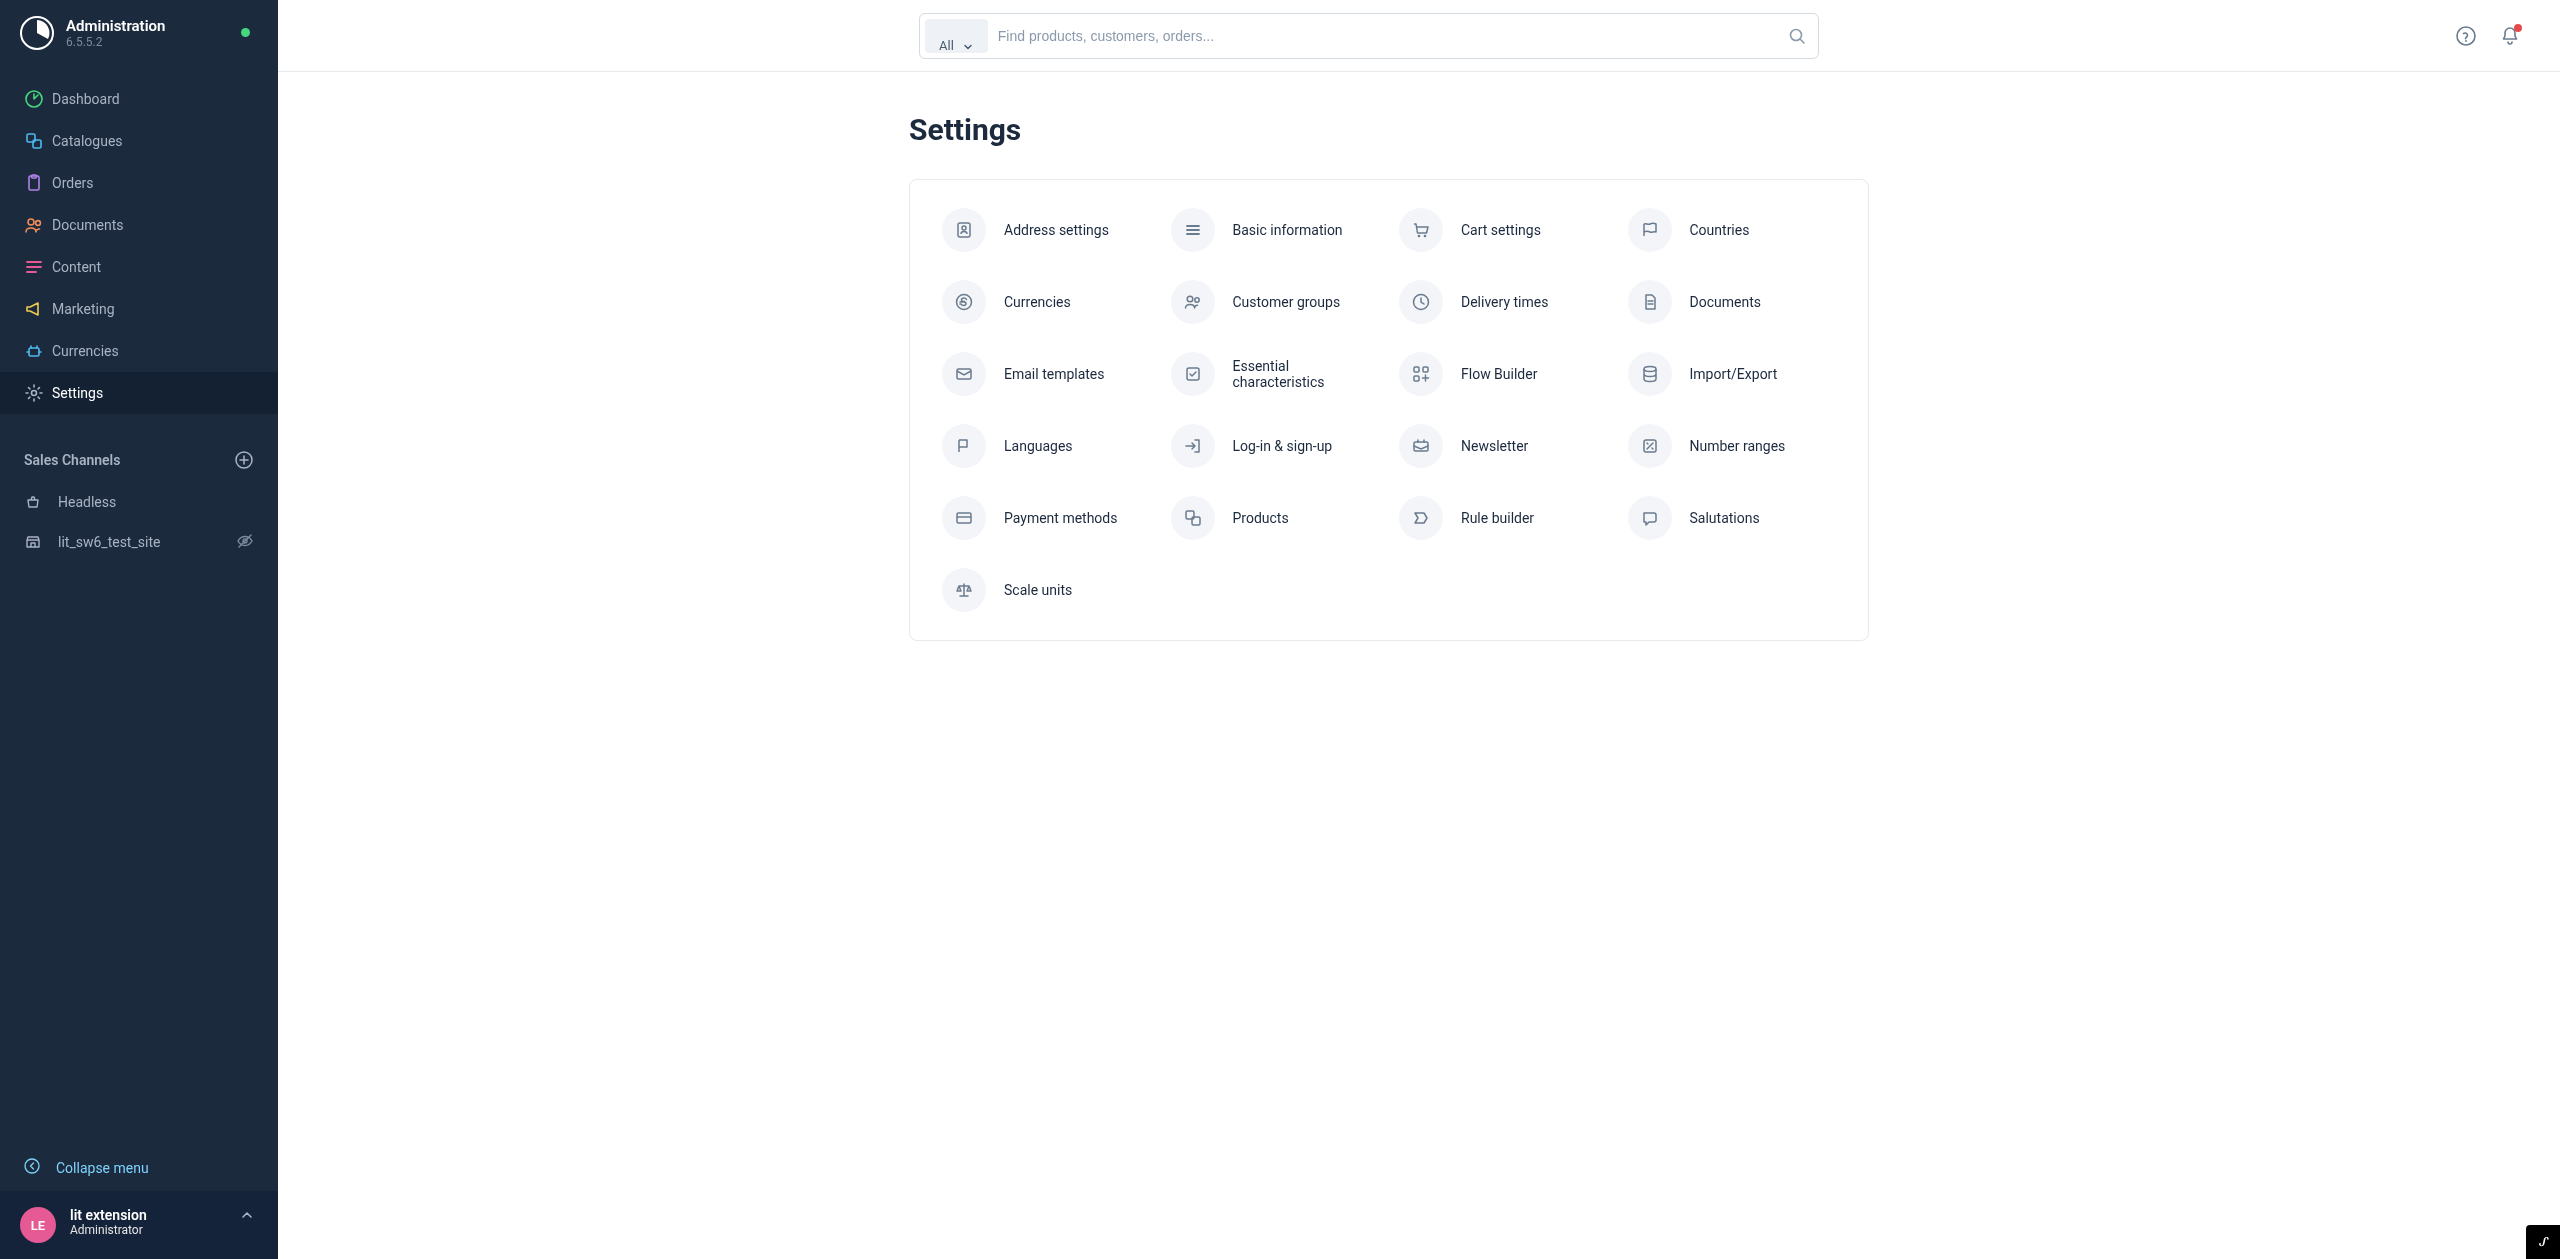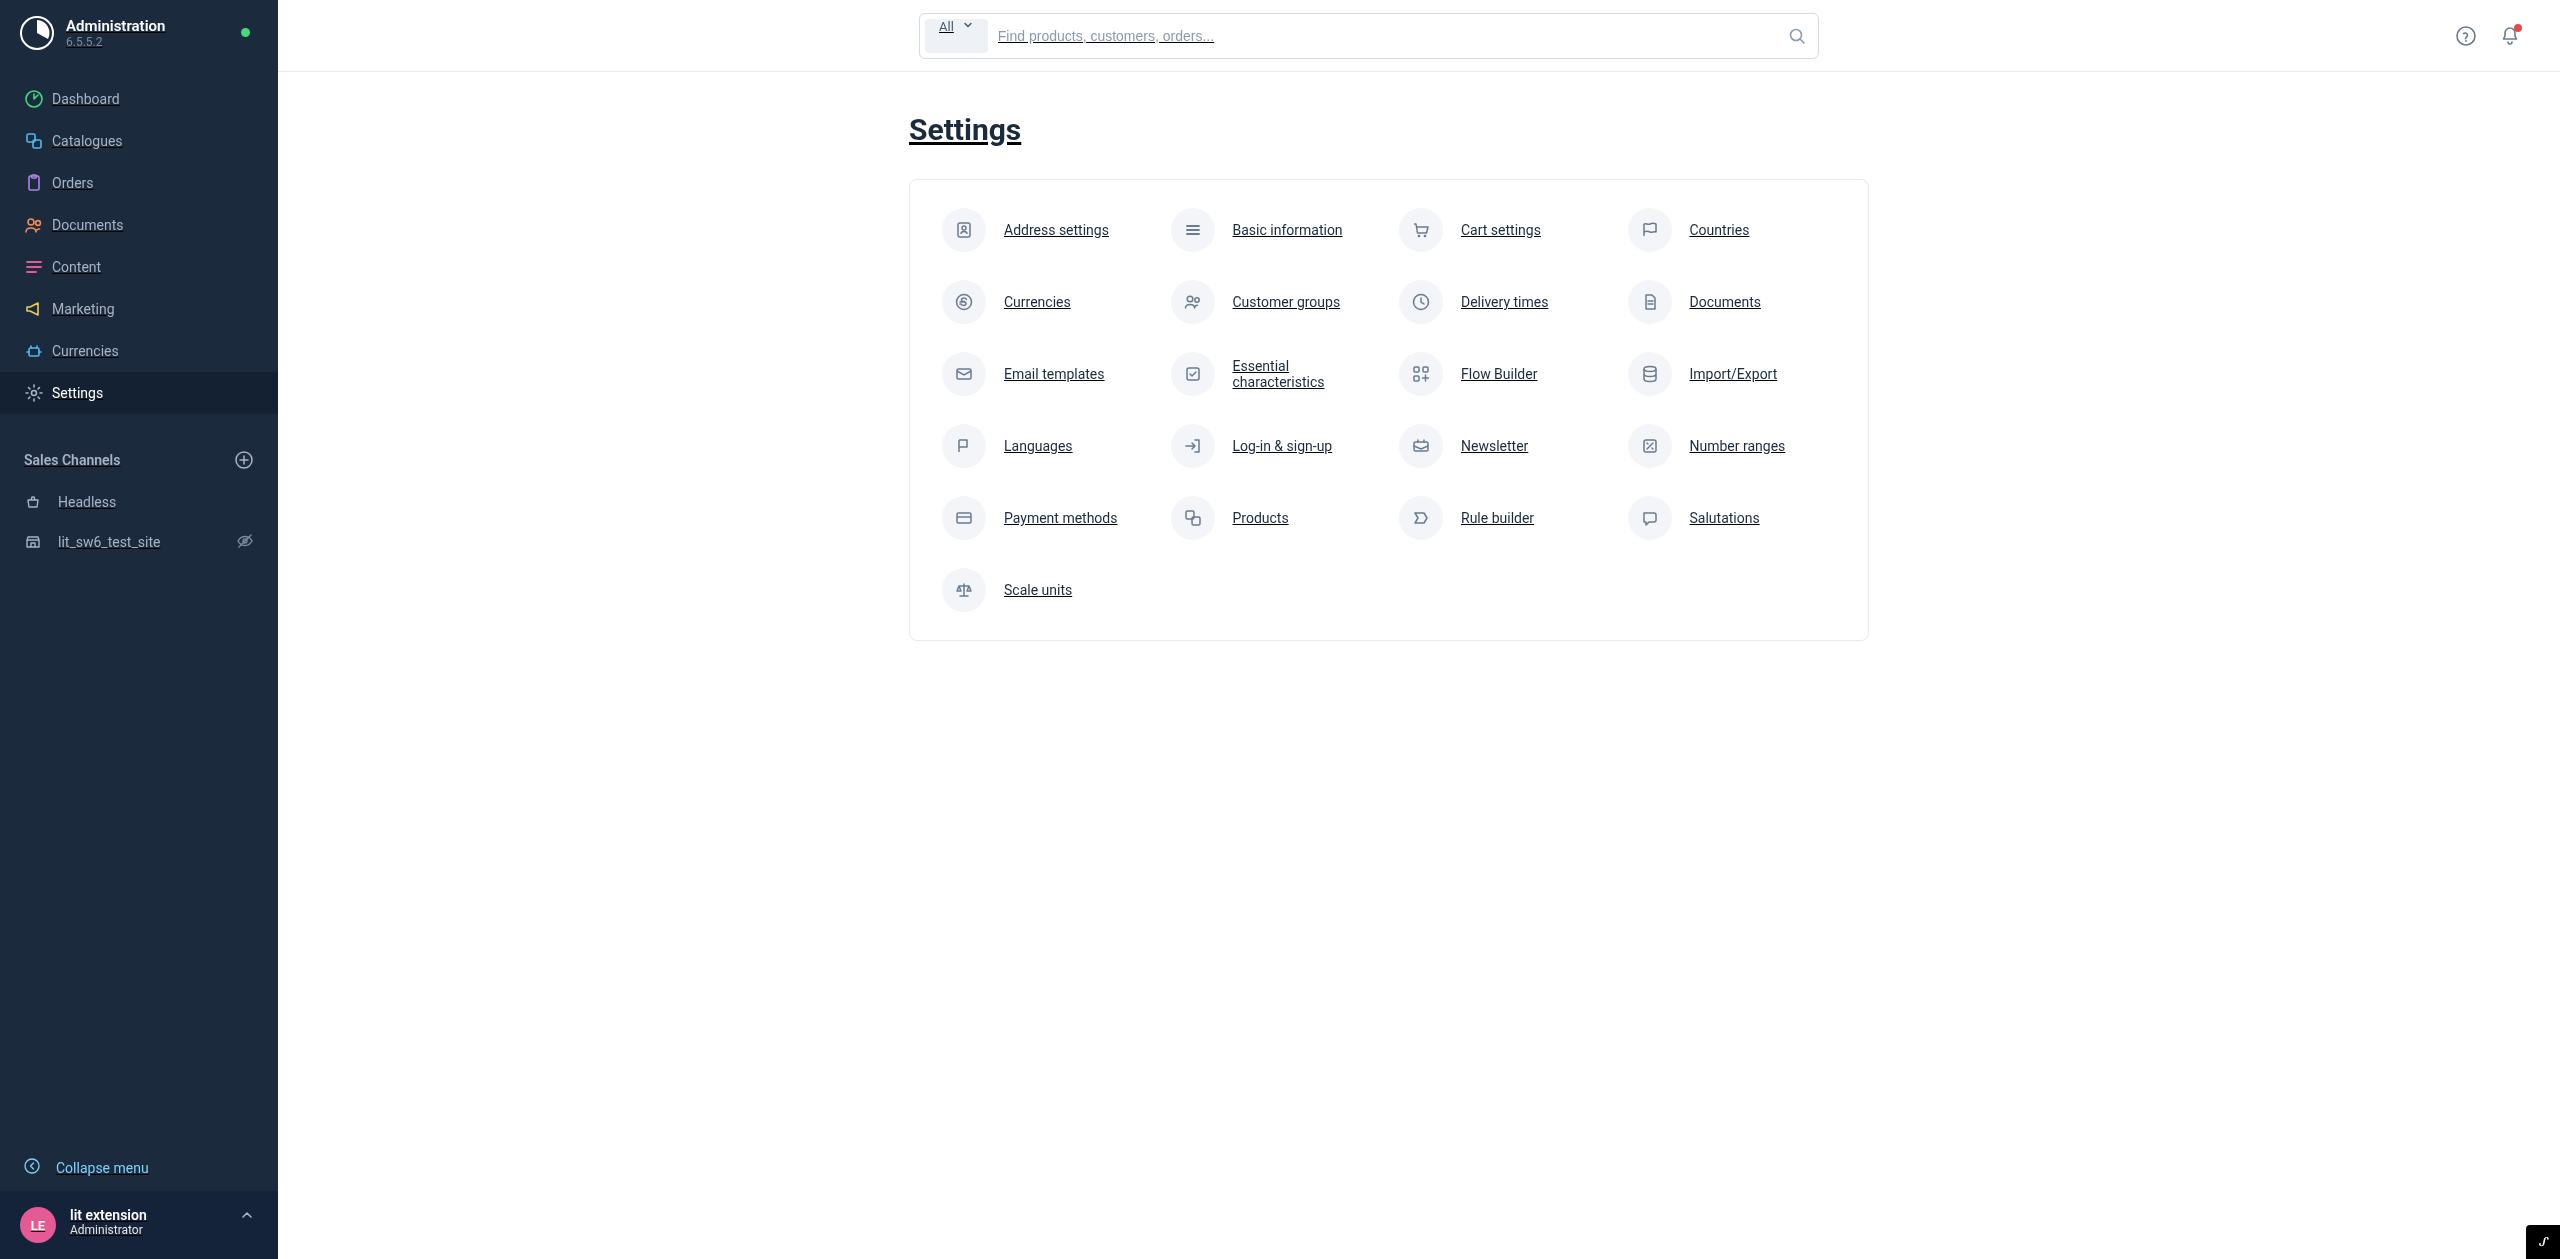--- a/index.html
+++ b/index.html
@@ -9,21 +9,20 @@
     }
     body {
       font-family: -apple-system, BlinkMacSystemFont, "Segoe UI", Roboto, "Helvetica Neue", Arial, sans-serif;
       background: #fff;
       overflow: hidden;
     }
     .app {
       display: flex;
       height: 100vh;
       width: 100vw;
-      text-decoration: underline;
     }
     
     .sidebar {
       width: 278px;
       background: #1c2a3e;
       color: #fff;
       display: flex;
       flex-direction: column;
       flex-shrink: 0;
     }
@@ -223,21 +222,21 @@
       align-items: center;
       padding: 5px;
       gap: 10px;
     }
     .search-filter {
       height: 100%;
       background: #eef1f5;
       border-radius: 4px;
       padding: 0 14px;
       display: flex;
-      align-items: flex-start;
+      align-items: flex-end;
       gap: 8px;
       font-size: 13px;
       color: #4a5b70;
       cursor: pointer;
     }
     .search-filter svg {
       width: 12px;
       height: 12px;
     }
     .search-input {

